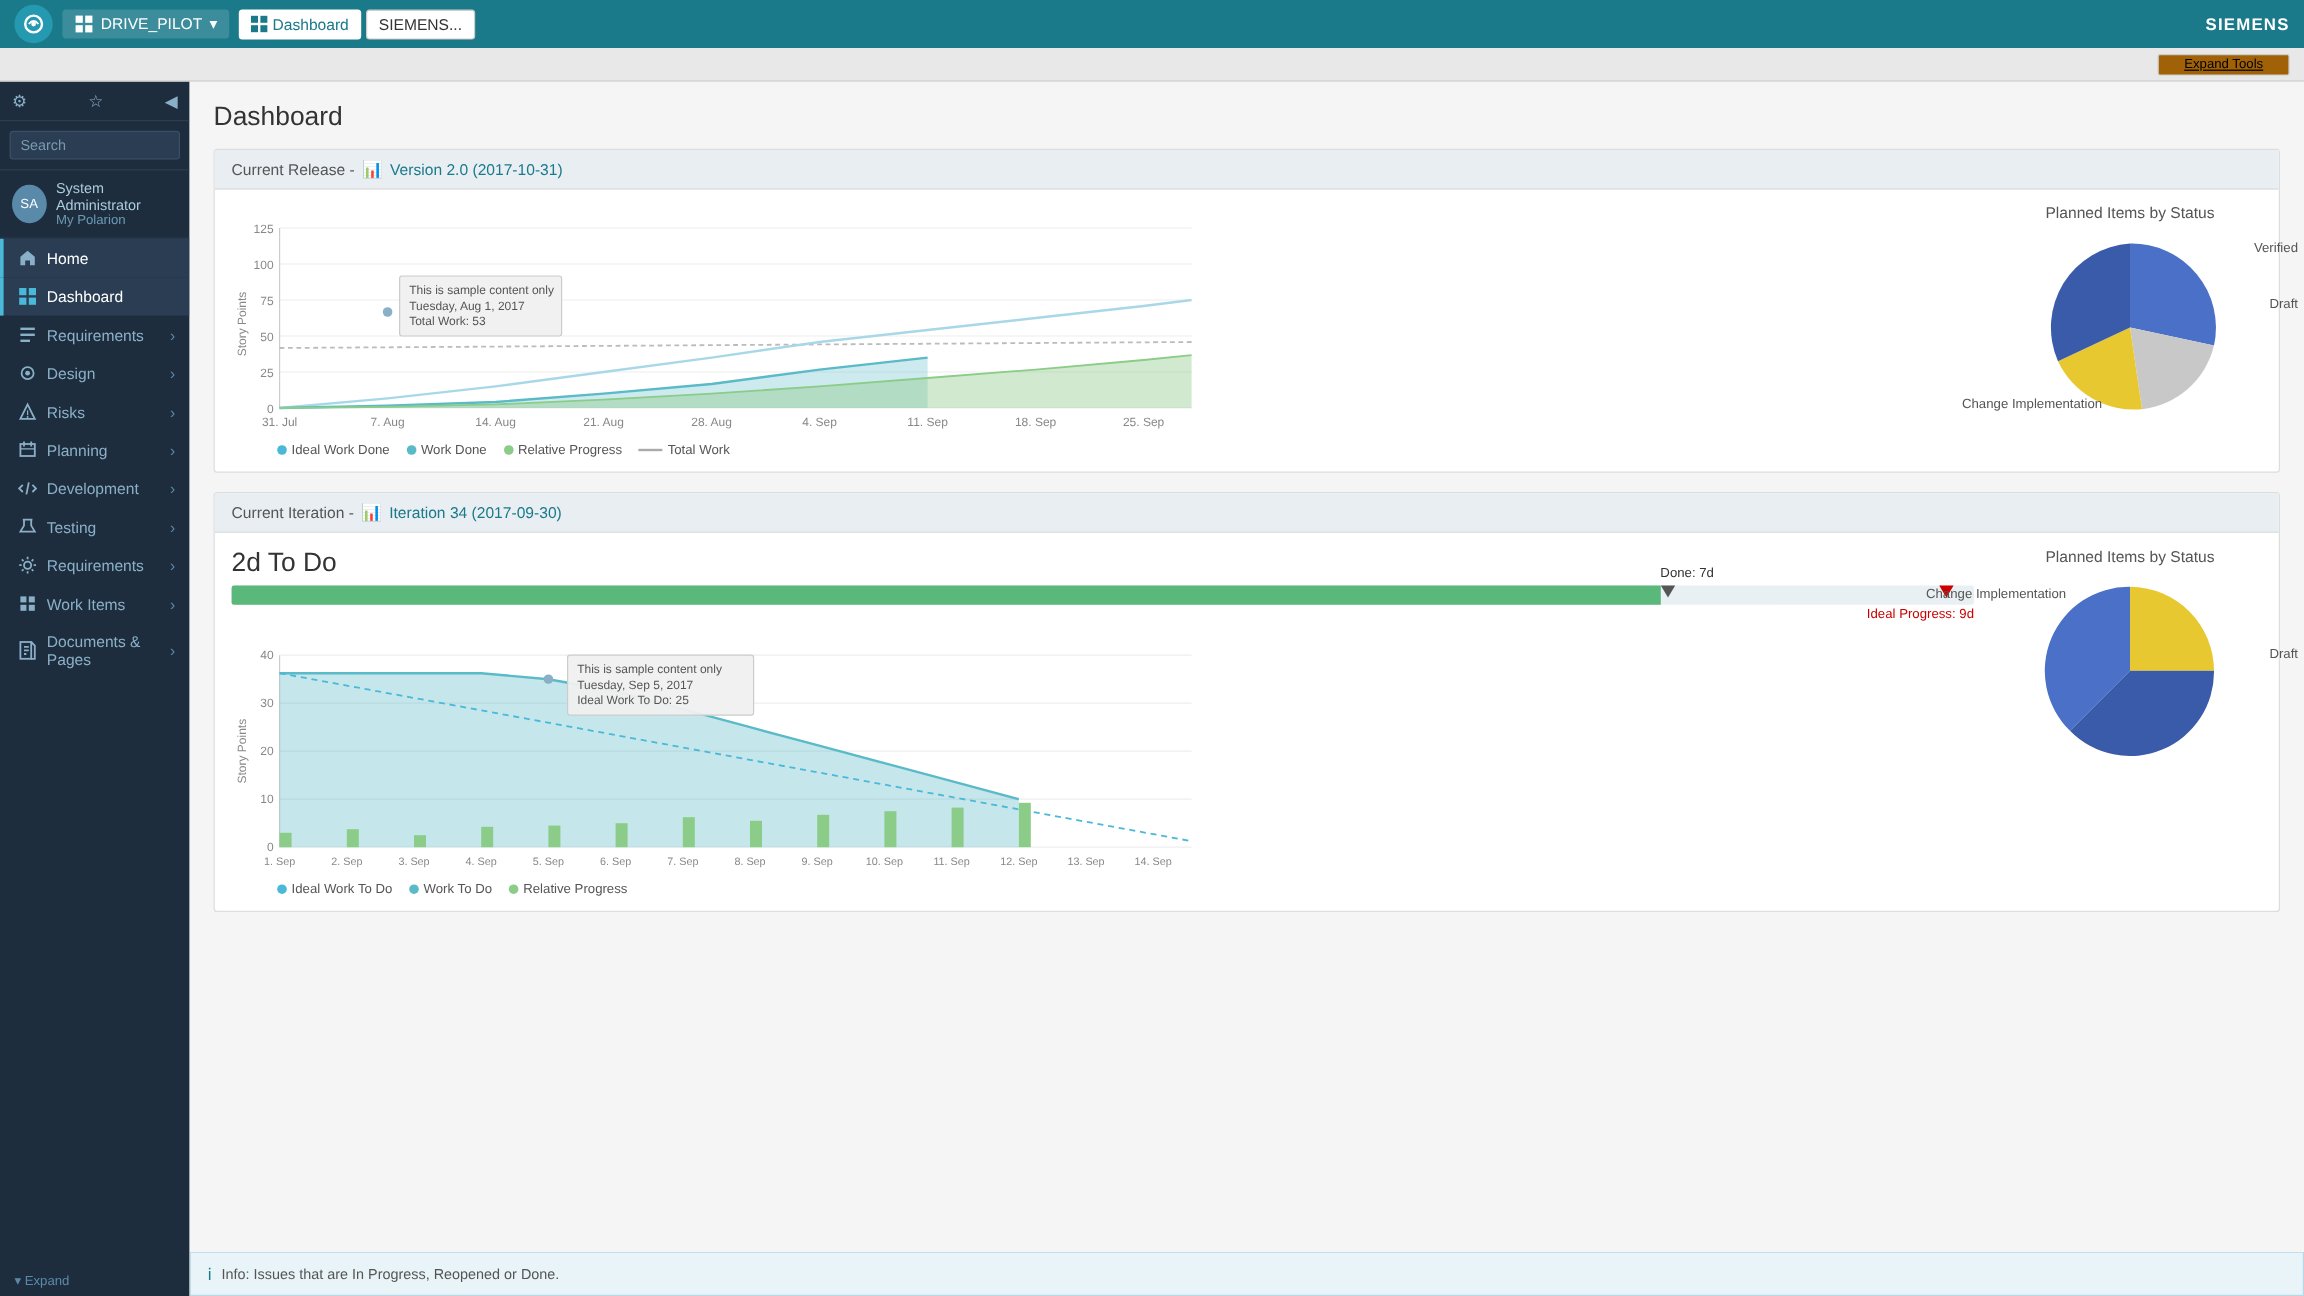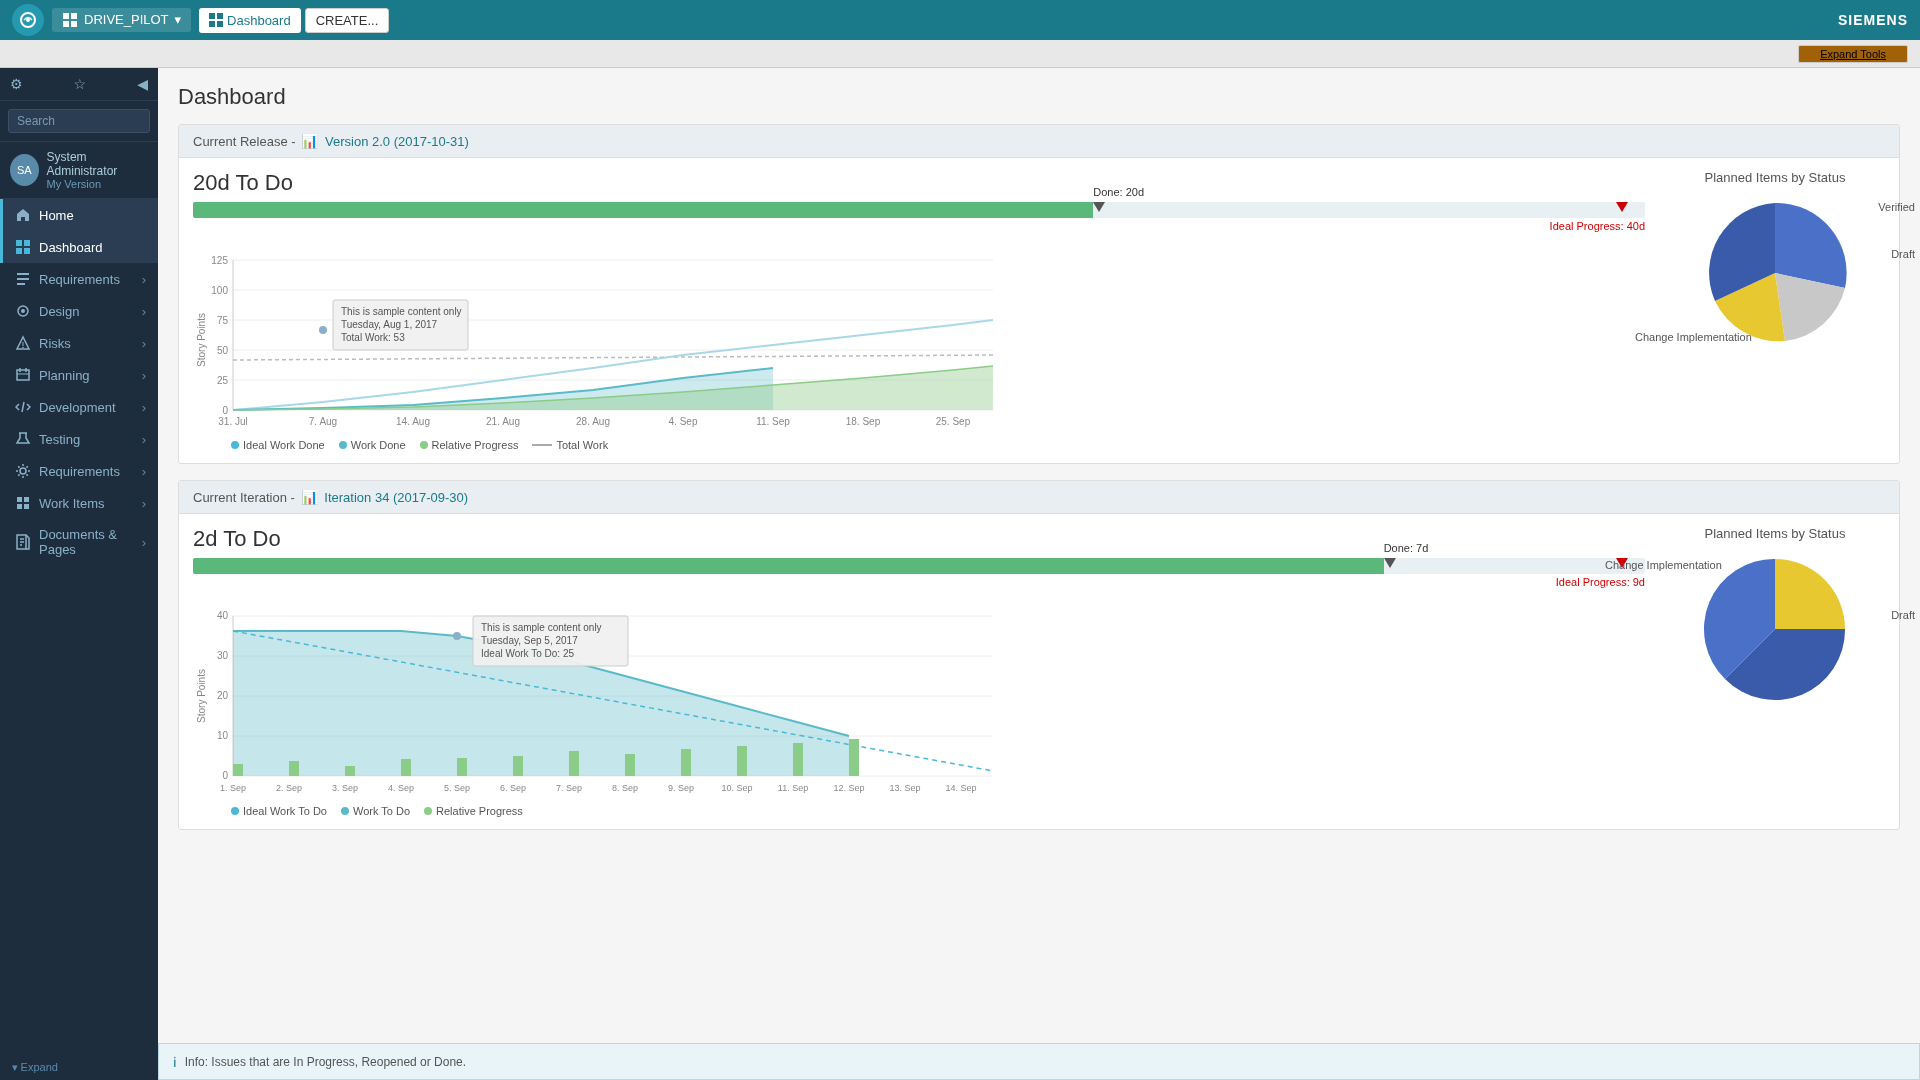--- a/index.html
+++ b/index.html
@@ -248,21 +248,21 @@
     <div class="topbar-nav">
       <div class="topbar-nav-item active">
         <svg width="14" height="14" viewBox="0 0 14 14">
             <rect x="0" y="0" width="6" height="6" fill="currentColor"></rect>
             <rect x="8" y="0" width="6" height="6" fill="currentColor"></rect>
             <rect x="0" y="8" width="6" height="6" fill="currentColor"></rect>
             <rect x="8" y="8" width="6" height="6" fill="currentColor"></rect>
           </svg>
         <span>Dashboard</span>
       </div>
-      <button class="topbar-create">CREATE...</button>
+      <button class="topbar-create">SIEMENS...</button>
     </div>
   </div>
   <div class="topbar-right">SIEMENS</div>
 </div>
 
 <div class="secondbar">
   <button class="expand-tools-btn">Expand Tools</button>
 </div>
 
 <div class="main-layout">
@@ -273,21 +273,21 @@
       <span class="sidebar-icon-btn">☆</span>
       <span class="sidebar-icon-btn">◀</span>
     </div>
     <div class="sidebar-search">
       <input type="text" placeholder="Search" style="">
     </div>
     <div class="sidebar-user">
       <div class="sidebar-avatar">SA</div>
       <div class="sidebar-user-info">
         <div class="sidebar-user-name">System Administrator</div>
-        <div class="sidebar-user-sub">My Version</div>
+        <div class="sidebar-user-sub">My Polarion</div>
       </div>
     </div>
     <div class="sidebar-nav">
       <div class="sidebar-nav-item active">
         <svg width="16" height="16" viewBox="0 0 16 16" fill="#8ab0c8">
             <path d="M8 2L2 7v7h4v-4h4v4h4V7z"></path>
           </svg>
         <span>Home</span>
       </div>
       <div class="sidebar-nav-item active" style="background:#2a3d52; border-left:3px solid #4ab8d8; color:white;">
@@ -390,34 +390,20 @@
 
     <div class="section">
       <div class="section-header">
         <span class="section-header-title">Current Release -</span>
         <span class="chart-icon">📊</span>
         <span class="section-header-link">Version 2.0 (2017-10-31)</span>
       </div>
       <div class="section-body">
         <div class="chart-left">
 
-          <div class="progress-section">
-            <div style="font-size:22px;color:#333;margin-bottom:6px;">20d To Do</div>
-
-            <div style="position:relative; margin-bottom:2px;">
-              <span style="position:absolute; top:-16px; left:62%; font-size:11px; color:#333;">Done: 20d</span>
-              <div style="height:16px; background:#e8f0f4; border-radius:2px; position:relative; overflow:visible;">
-                <div style="height:100%; width:62%; background:#5ab87a; border-radius:2px 0 0 2px;"></div>
-                <div style="position:absolute; top:0; left:62%; width:0; height:0; border-left:6px solid transparent; border-right:6px solid transparent; border-top:10px solid #555;"></div>
-
-                <div style="position:absolute; top:0; left:98%; width:0; height:0; border-left:6px solid transparent; border-right:6px solid transparent; border-top:10px solid #cc0000;"></div>
-              </div>
-              <div style="text-align:right; font-size:11px; color:#cc0000; margin-top:2px;">Ideal Progress: 40d</div>
-            </div>
-          </div>
 
           <div class="chart-wrap" style="position:relative;">
             <svg class="chart-svg" width="820" height="190" viewBox="0 0 820 190">
 
               <line x1="40" y1="20" x2="800" y2="20" stroke="#eee" stroke-width="1"></line>
               <line x1="40" y1="50" x2="800" y2="50" stroke="#eee" stroke-width="1"></line>
               <line x1="40" y1="80" x2="800" y2="80" stroke="#eee" stroke-width="1"></line>
               <line x1="40" y1="110" x2="800" y2="110" stroke="#eee" stroke-width="1"></line>
               <line x1="40" y1="140" x2="800" y2="140" stroke="#eee" stroke-width="1"></line>
               <line x1="40" y1="170" x2="800" y2="170" stroke="#eee" stroke-width="1"></line>

